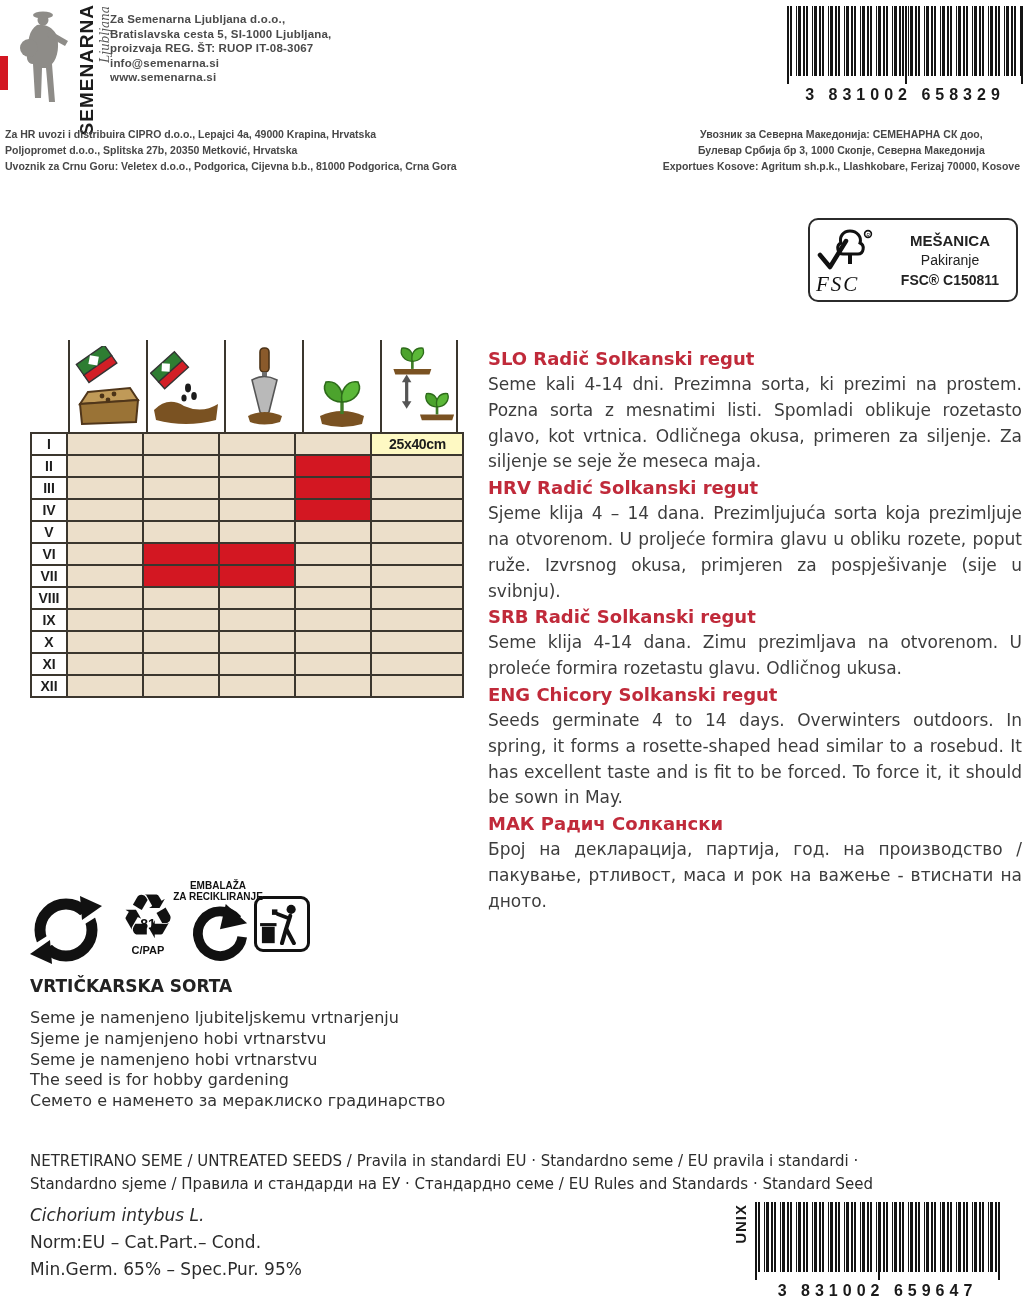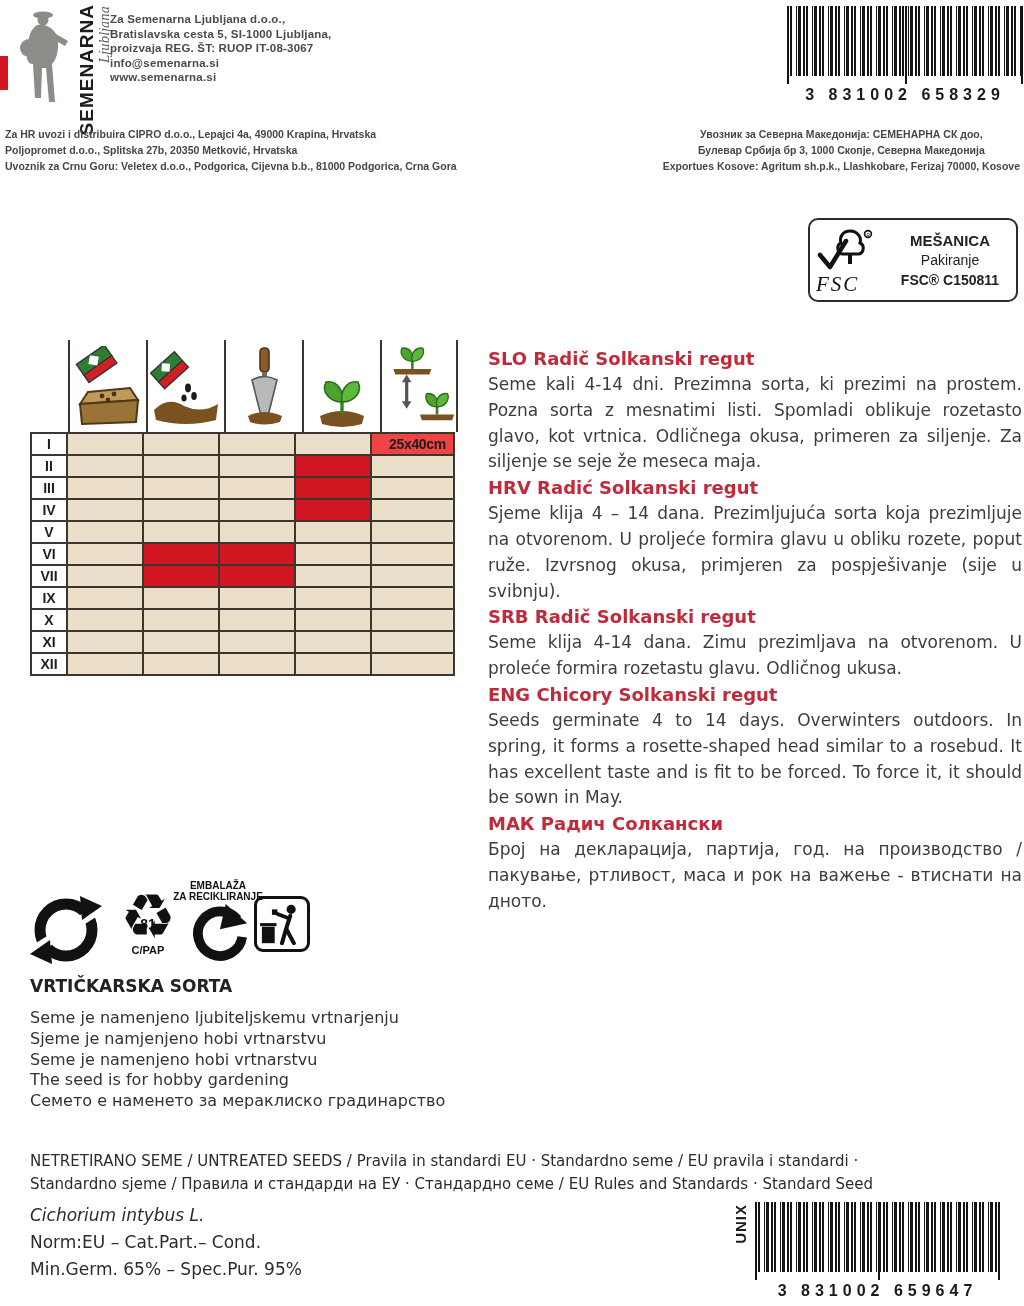--- a/index.html
+++ b/index.html
@@ -46,22 +46,22 @@
   .calendar{position:absolute;left:30px;top:340px;}
   .cal-header{display:flex;margin-left:38px;height:92px;}
   .cal-hcell{width:78px;box-sizing:border-box;border-left:2px solid #3b362e;
              display:flex;align-items:flex-end;justify-content:center;padding-bottom:2px;}
   .cal-hcell:last-child{border-right:2px solid #3b362e;}
   table.cal{border-collapse:collapse;}
   table.cal td{border:2px solid #3b362e;height:20px;padding:0;}
   td.cal-month{width:34px;background:#fff;font-weight:bold;font-size:14px;text-align:center;color:#1d1d1d;}
   td.cal-cell{width:74px;background:#ecdfca;}
   td.cal-cell.marked{background:#d31722;}
-  td.cal-cell.spacing-cell{background:#ef4444;font-weight:bold;font-size:14px;text-align:right;
-      padding-right:7px;color:#1d1d1d;letter-spacing:-0.3px;}
+  td.cal-cell.spacing-cell{background:#fef9c3;font-weight:bold;font-size:14px;text-align:right;
+      padding-right:16px;color:#1d1d1d;letter-spacing:-0.3px;}
 
   
   .descs{position:absolute;left:488px;top:346px;width:534px;}
   .desc-title{margin:0;font-size:18px;line-height:26px;color:#c02a3a;font-weight:bold;
       font-family:"DejaVu Sans",sans-serif;}
   .desc-body{margin:0;font-size:17px;line-height:25.8px;text-align:justify;color:#3d3d3d;
       font-family:"DejaVu Sans",sans-serif;}
 
   
   .recy{position:absolute;top:880px;left:30px;width:290px;height:90px;}
@@ -279,20 +279,28 @@
           </tr>
           <tr data-name="calendar-row">
             <td class="cal-month" data-name="calendar-month-label">VII</td>
             <td class="cal-cell" data-name="calendar-cell-VII-sow-in-tray"></td>
             <td class="cal-cell marked" data-name="calendar-cell-VII-sow-outdoors"></td>
             <td class="cal-cell marked" data-name="calendar-cell-VII-transplant"></td>
             <td class="cal-cell" data-name="calendar-cell-VII-plant-out"></td>
             <td class="cal-cell" data-name="calendar-cell-VII-spacing"></td>
           </tr>
           <tr data-name="calendar-row">
+            <td class="cal-month" data-name="calendar-month-label">VIII</td>
+            <td class="cal-cell" data-name="calendar-cell-VIII-sow-in-tray"></td>
+            <td class="cal-cell" data-name="calendar-cell-VIII-sow-outdoors"></td>
+            <td class="cal-cell" data-name="calendar-cell-VIII-transplant"></td>
+            <td class="cal-cell" data-name="calendar-cell-VIII-plant-out"></td>
+            <td class="cal-cell" data-name="calendar-cell-VIII-spacing"></td>
+          </tr>
+          <tr data-name="calendar-row">
             <td class="cal-month" data-name="calendar-month-label">IX</td>
             <td class="cal-cell" data-name="calendar-cell-IX-sow-in-tray"></td>
             <td class="cal-cell" data-name="calendar-cell-IX-sow-outdoors"></td>
             <td class="cal-cell" data-name="calendar-cell-IX-transplant"></td>
             <td class="cal-cell" data-name="calendar-cell-IX-plant-out"></td>
             <td class="cal-cell" data-name="calendar-cell-IX-spacing"></td>
           </tr>
           <tr data-name="calendar-row">
             <td class="cal-month" data-name="calendar-month-label">X</td>
             <td class="cal-cell" data-name="calendar-cell-X-sow-in-tray"></td>

